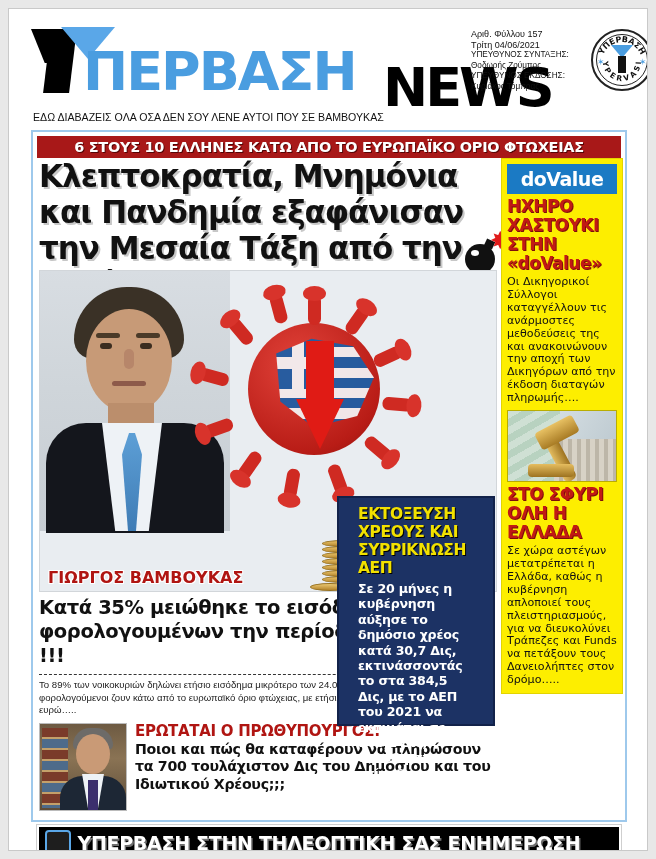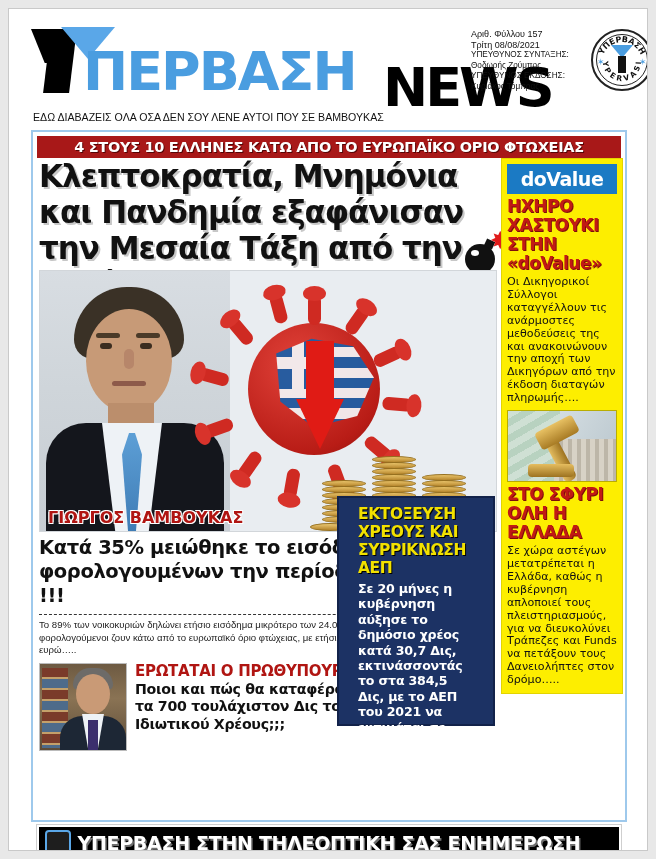--- a/index.html
+++ b/index.html
@@ -112,21 +112,21 @@
   .bomb .spark{position:absolute;left:26px;top:-4px;color:#e01b1b;font-size:22px;line-height:22px;font-weight:bold;}
 
   
   .cols{position:relative;height:550px;}
   .colL{position:absolute;left:2px;top:0;width:294px;}
   .colM{position:absolute;left:300px;top:0;width:160px;}
   .colR{position:absolute;left:464px;top:-112px;width:122px;border-radius:29px;}
 
   
   .photo{
-    position:relative;width:458px;height:262px;background:#e9edf1;
+    position:relative;width:458px;height:322px;background:#e9edf1;
     border:1px solid #d2d6da;box-sizing:border-box;overflow:hidden;
   }
   .ph-person{
     position:absolute;left:0;top:0;width:190px;height:260px;
     background:linear-gradient(180deg,#d8dde2 0%,#cfd5da 45%,#c7cdd3 100%);
   }
   .ph-hair{position:absolute;left:34px;top:16px;width:110px;height:72px;border-radius:55px 55px 20px 20px;background:#3a3126;}
   .ph-face{position:absolute;left:46px;top:38px;width:86px;height:104px;border-radius:43px/52px;background:#c79a77;}
   .ph-brow{position:absolute;width:24px;height:5px;background:#4a3a28;border-radius:3px;}
   .ph-eye{position:absolute;width:12px;height:6px;background:#3b2d20;border-radius:6px;}
@@ -267,21 +267,21 @@
         <div class="larm"></div>
             <div class="stem"></div>
       </div>
       <div class="logo-tri"></div>
       <div class="logo-text">ΠΕΡΒΑΣΗ</div>
     </div>
     <div class="logo-news">NEWS</div>
 
     <div class="issue-info">
       <div class="big">Αριθ. Φύλλου 157</div>
-      <div class="big">Τρίτη 08/08/2021</div>
+      <div class="big">Τρίτη 04/06/2021</div>
       <div>ΥΠΕΥΘΥΝΟΣ ΣΥΝΤΑΞΗΣ:</div>
       <div>Θοδωρής Ζούμπος</div>
       <div>ΥΠΕΥΘΥΝΟΣ ΕΚΔΟΣΗΣ:</div>
       <div>Κυριάκος Τόμπρας</div>
     </div>
 
     <div class="seal">
       <div class="ring"></div>
           <div class="ring2"></div>
       <div class="ytri"></div>
@@ -302,21 +302,21 @@
       <span class="star" style="left:48px;top:28px;">✶</span>
     </div>
   </div>
 
   <div class="subband">
     <span class="s1">ΕΔΩ ΔΙΑΒΑΖΕΙΣ ΟΛΑ ΟΣΑ ΔΕΝ ΣΟΥ ΛΕΝΕ ΑΥΤΟΙ ΠΟΥ ΣΕ ΒΑΜΒΟΥΚΑΣ</span>
   </div>
 
   <div class="frame">
 
-    <div class="redbar">4 ΣΤΟΥΣ 10 ΕΛΛΗΝΕΣ ΚΑΤΩ ΑΠΟ ΤΟ ΕΥΡΩΠΑΪΚΟ ΟΡΙΟ ΦΤΩΧΕΙΑΣ</div>
+    <div class="redbar">6 ΣΤΟΥΣ 10 ΕΛΛΗΝΕΣ ΚΑΤΩ ΑΠΟ ΤΟ ΕΥΡΩΠΑΪΚΟ ΟΡΙΟ ΦΤΩΧΕΙΑΣ</div>
 
     <div class="headline">
       <div class="hl-text">Κλεπτοκρατία, Μνημόνια και Πανδημία εξαφάνισαν την Μεσαία Τάξη από την Ελλάδα !!!</div>
       <div class="bomb">
         <div class="ball"></div>
             <div class="hl"></div>
             <div class="cap"></div>
         <div class="spark">✸</div>
       </div>
     </div>

